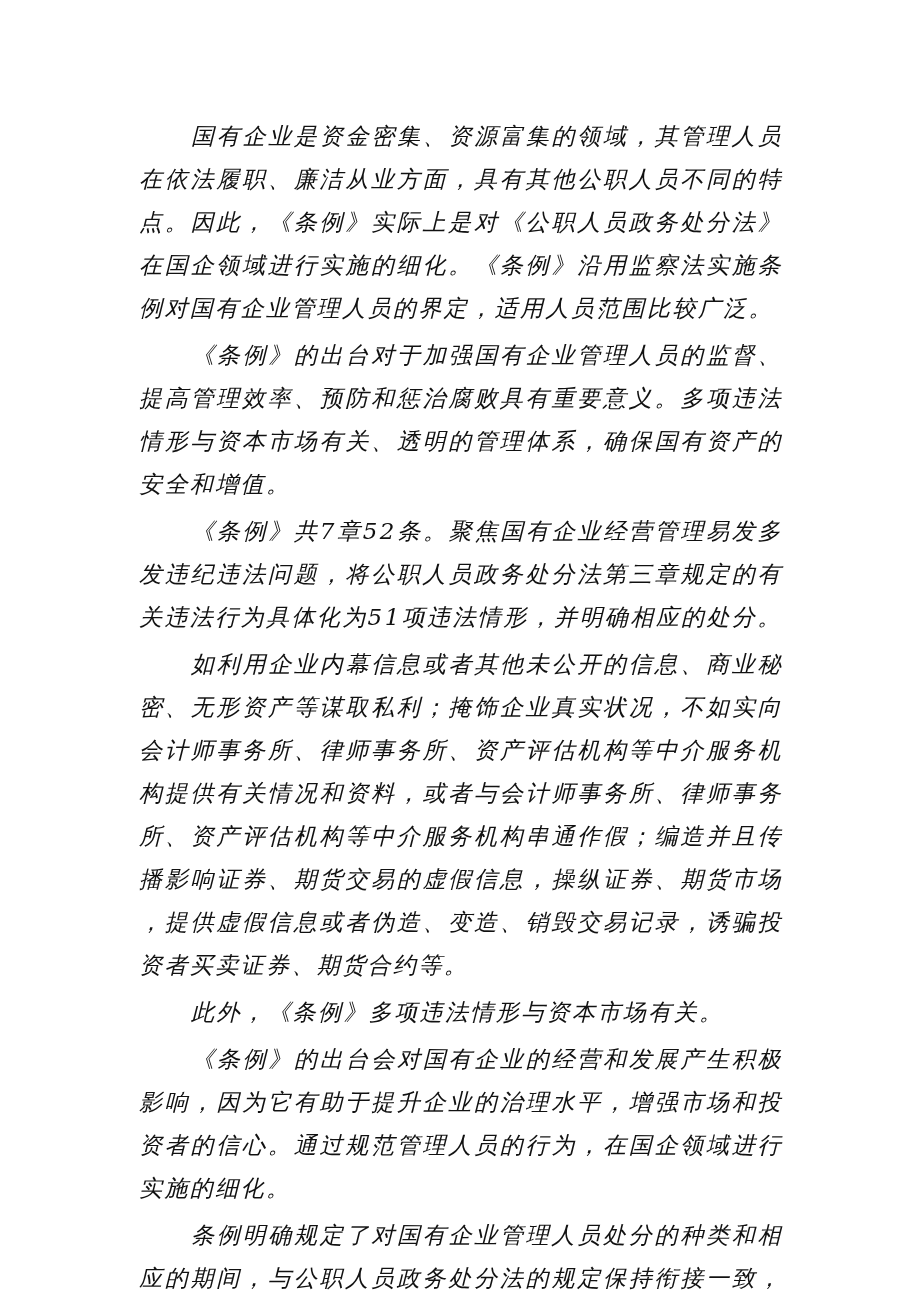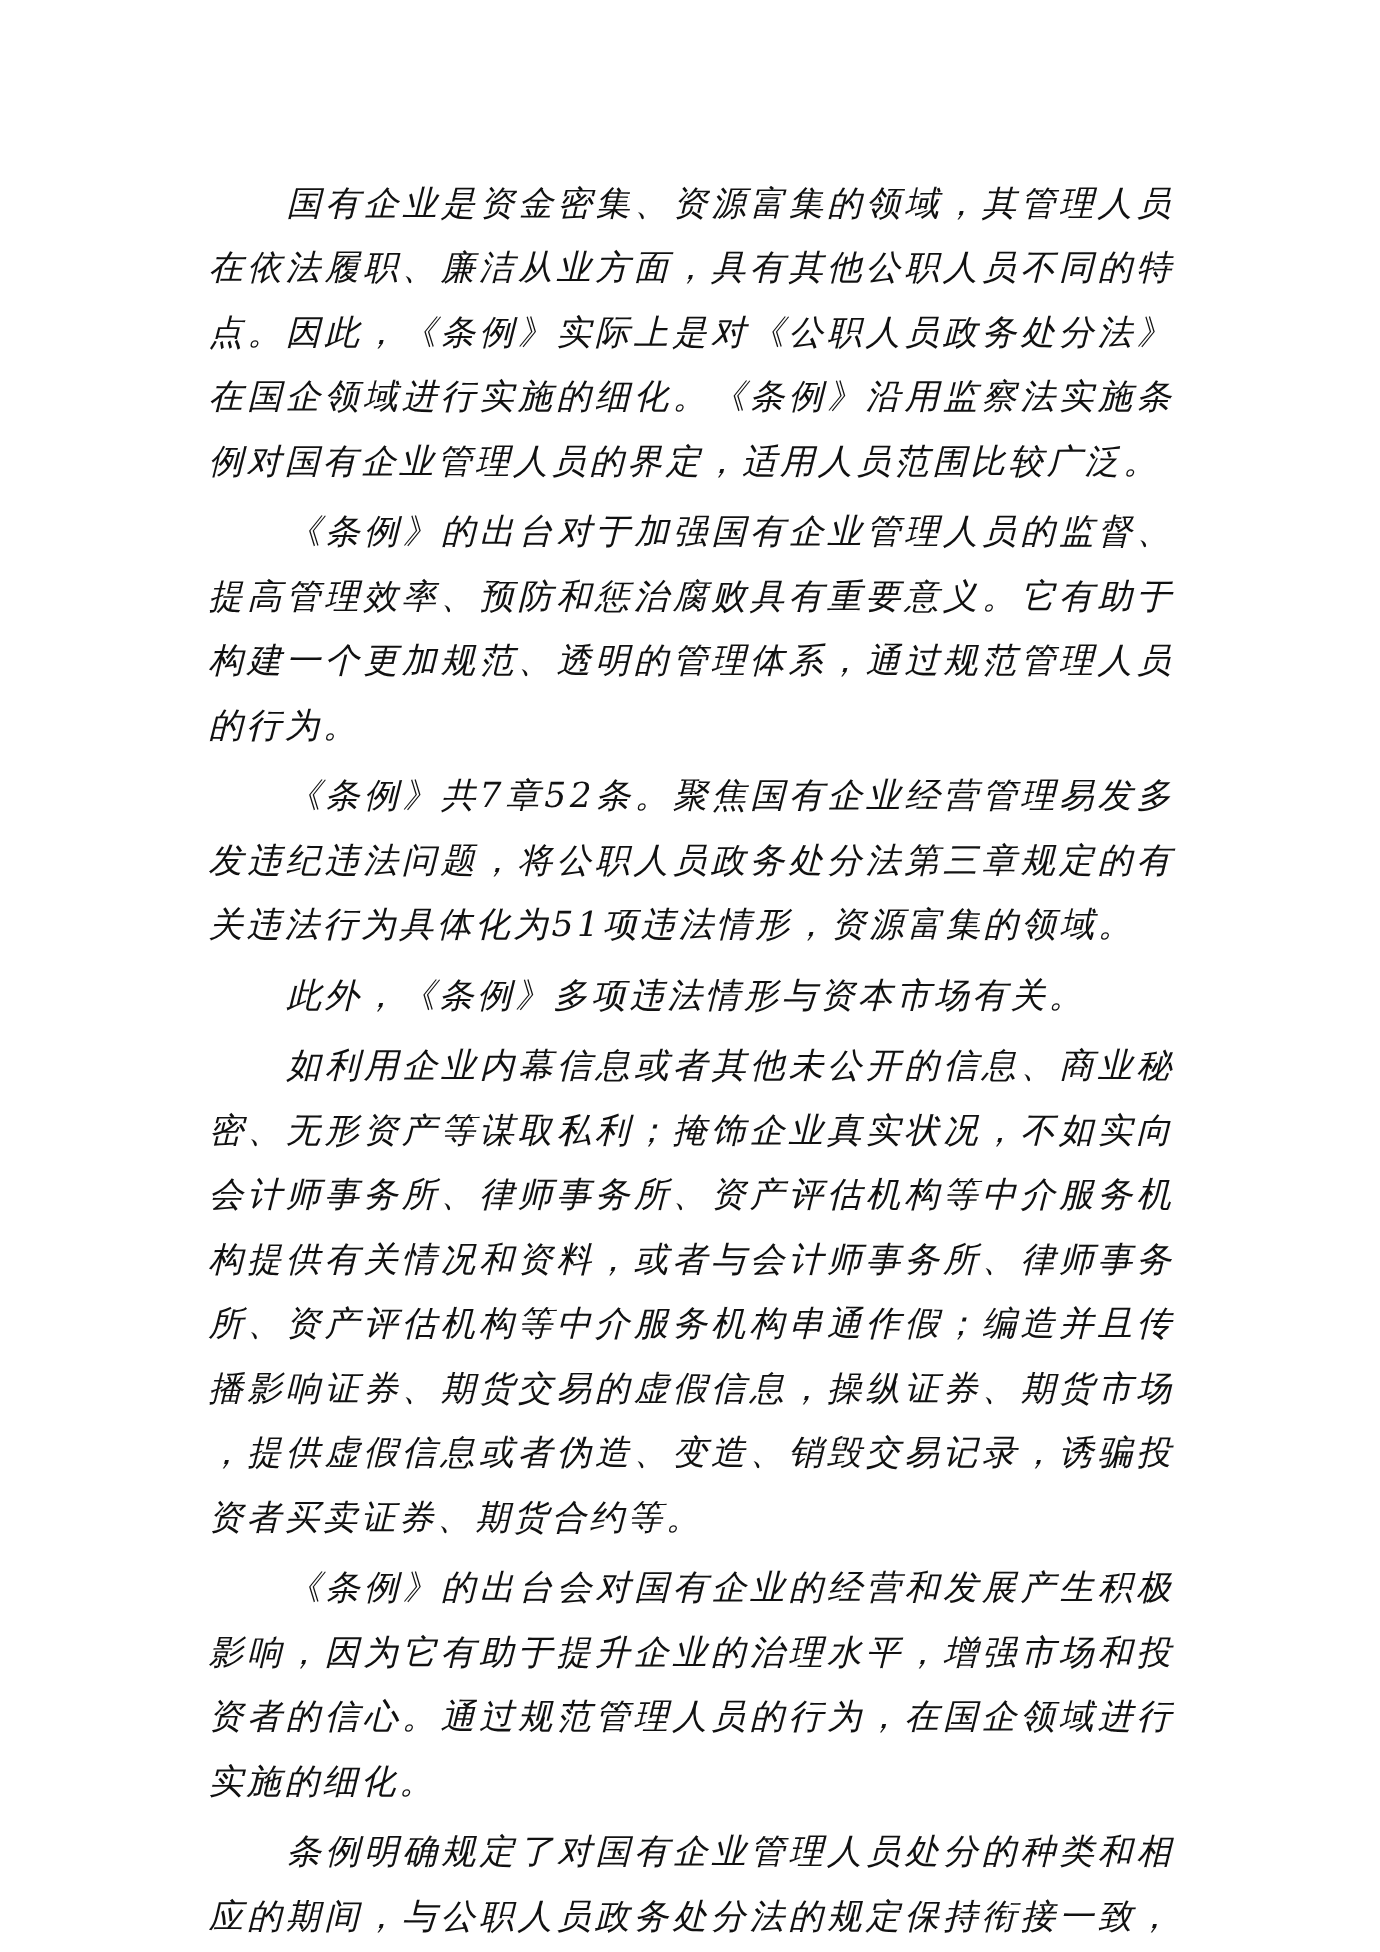--- a/index.html
+++ b/index.html
@@ -33,19 +33,19 @@
     word-break: break-all;
     line-break: anywhere;
     font-style: italic;
   }
 </style>
 </head>
 <body>
 
 <div class="page">
   <p class="para">国有企业是资金密集、资源富集的领域，其管理人员在依法履职、廉洁从业方面，具有其他公职人员不同的特点。因此，《条例》实际上是对《公职人员政务处分法》在国企领域进行实施的细化。《条例》沿用监察法实施条例对国有企业管理人员的界定，适用人员范围比较广泛。</p>
-  <p class="para">《条例》的出台对于加强国有企业管理人员的监督、提高管理效率、预防和惩治腐败具有重要意义。它有助于构建一个更加规范、透明的管理体系，通过规范管理人员的行为。</p>
-  <p class="para">《条例》共7章52条。聚焦国有企业经营管理易发多发违纪违法问题，将公职人员政务处分法第三章规定的有关违法行为具体化为51项违法情形，资源富集的领域。</p>
+  <p class="para">《条例》的出台对于加强国有企业管理人员的监督、提高管理效率、预防和惩治腐败具有重要意义。多项违法情形与资本市场有关、透明的管理体系，确保国有资产的安全和增值。</p>
+  <p class="para">《条例》共7章52条。聚焦国有企业经营管理易发多发违纪违法问题，将公职人员政务处分法第三章规定的有关违法行为具体化为51项违法情形，并明确相应的处分。</p>
+  <p class="para">如利用企业内幕信息或者其他未公开的信息、商业秘密、无形资产等谋取私利；掩饰企业真实状况，不如实向会计师事务所、律师事务所、资产评估机构等中介服务机构提供有关情况和资料，或者与会计师事务所、律师事务所、资产评估机构等中介服务机构串通作假；编造并且传播影响证券、期货交易的虚假信息，操纵证券、期货市场，提供虚假信息或者伪造、变造、销毁交易记录，诱骗投资者买卖证券、期货合约等。</p>
   <p class="para">此外，《条例》多项违法情形与资本市场有关。</p>
-  <p class="para">如利用企业内幕信息或者其他未公开的信息、商业秘密、无形资产等谋取私利；掩饰企业真实状况，不如实向会计师事务所、律师事务所、资产评估机构等中介服务机构提供有关情况和资料，或者与会计师事务所、律师事务所、资产评估机构等中介服务机构串通作假；编造并且传播影响证券、期货交易的虚假信息，操纵证券、期货市场，提供虚假信息或者伪造、变造、销毁交易记录，诱骗投资者买卖证券、期货合约等。</p>
   <p class="para">《条例》的出台会对国有企业的经营和发展产生积极影响，因为它有助于提升企业的治理水平，增强市场和投资者的信心。通过规范管理人员的行为，在国企领域进行实施的细化。</p>
   <p class="para">条例明确规定了对国有企业管理人员处分的种类和相应的期间，与公职人员政务处分法的规定保持衔接一致，包括六类：警告，</p>
 </div>
 
 </body></html>

